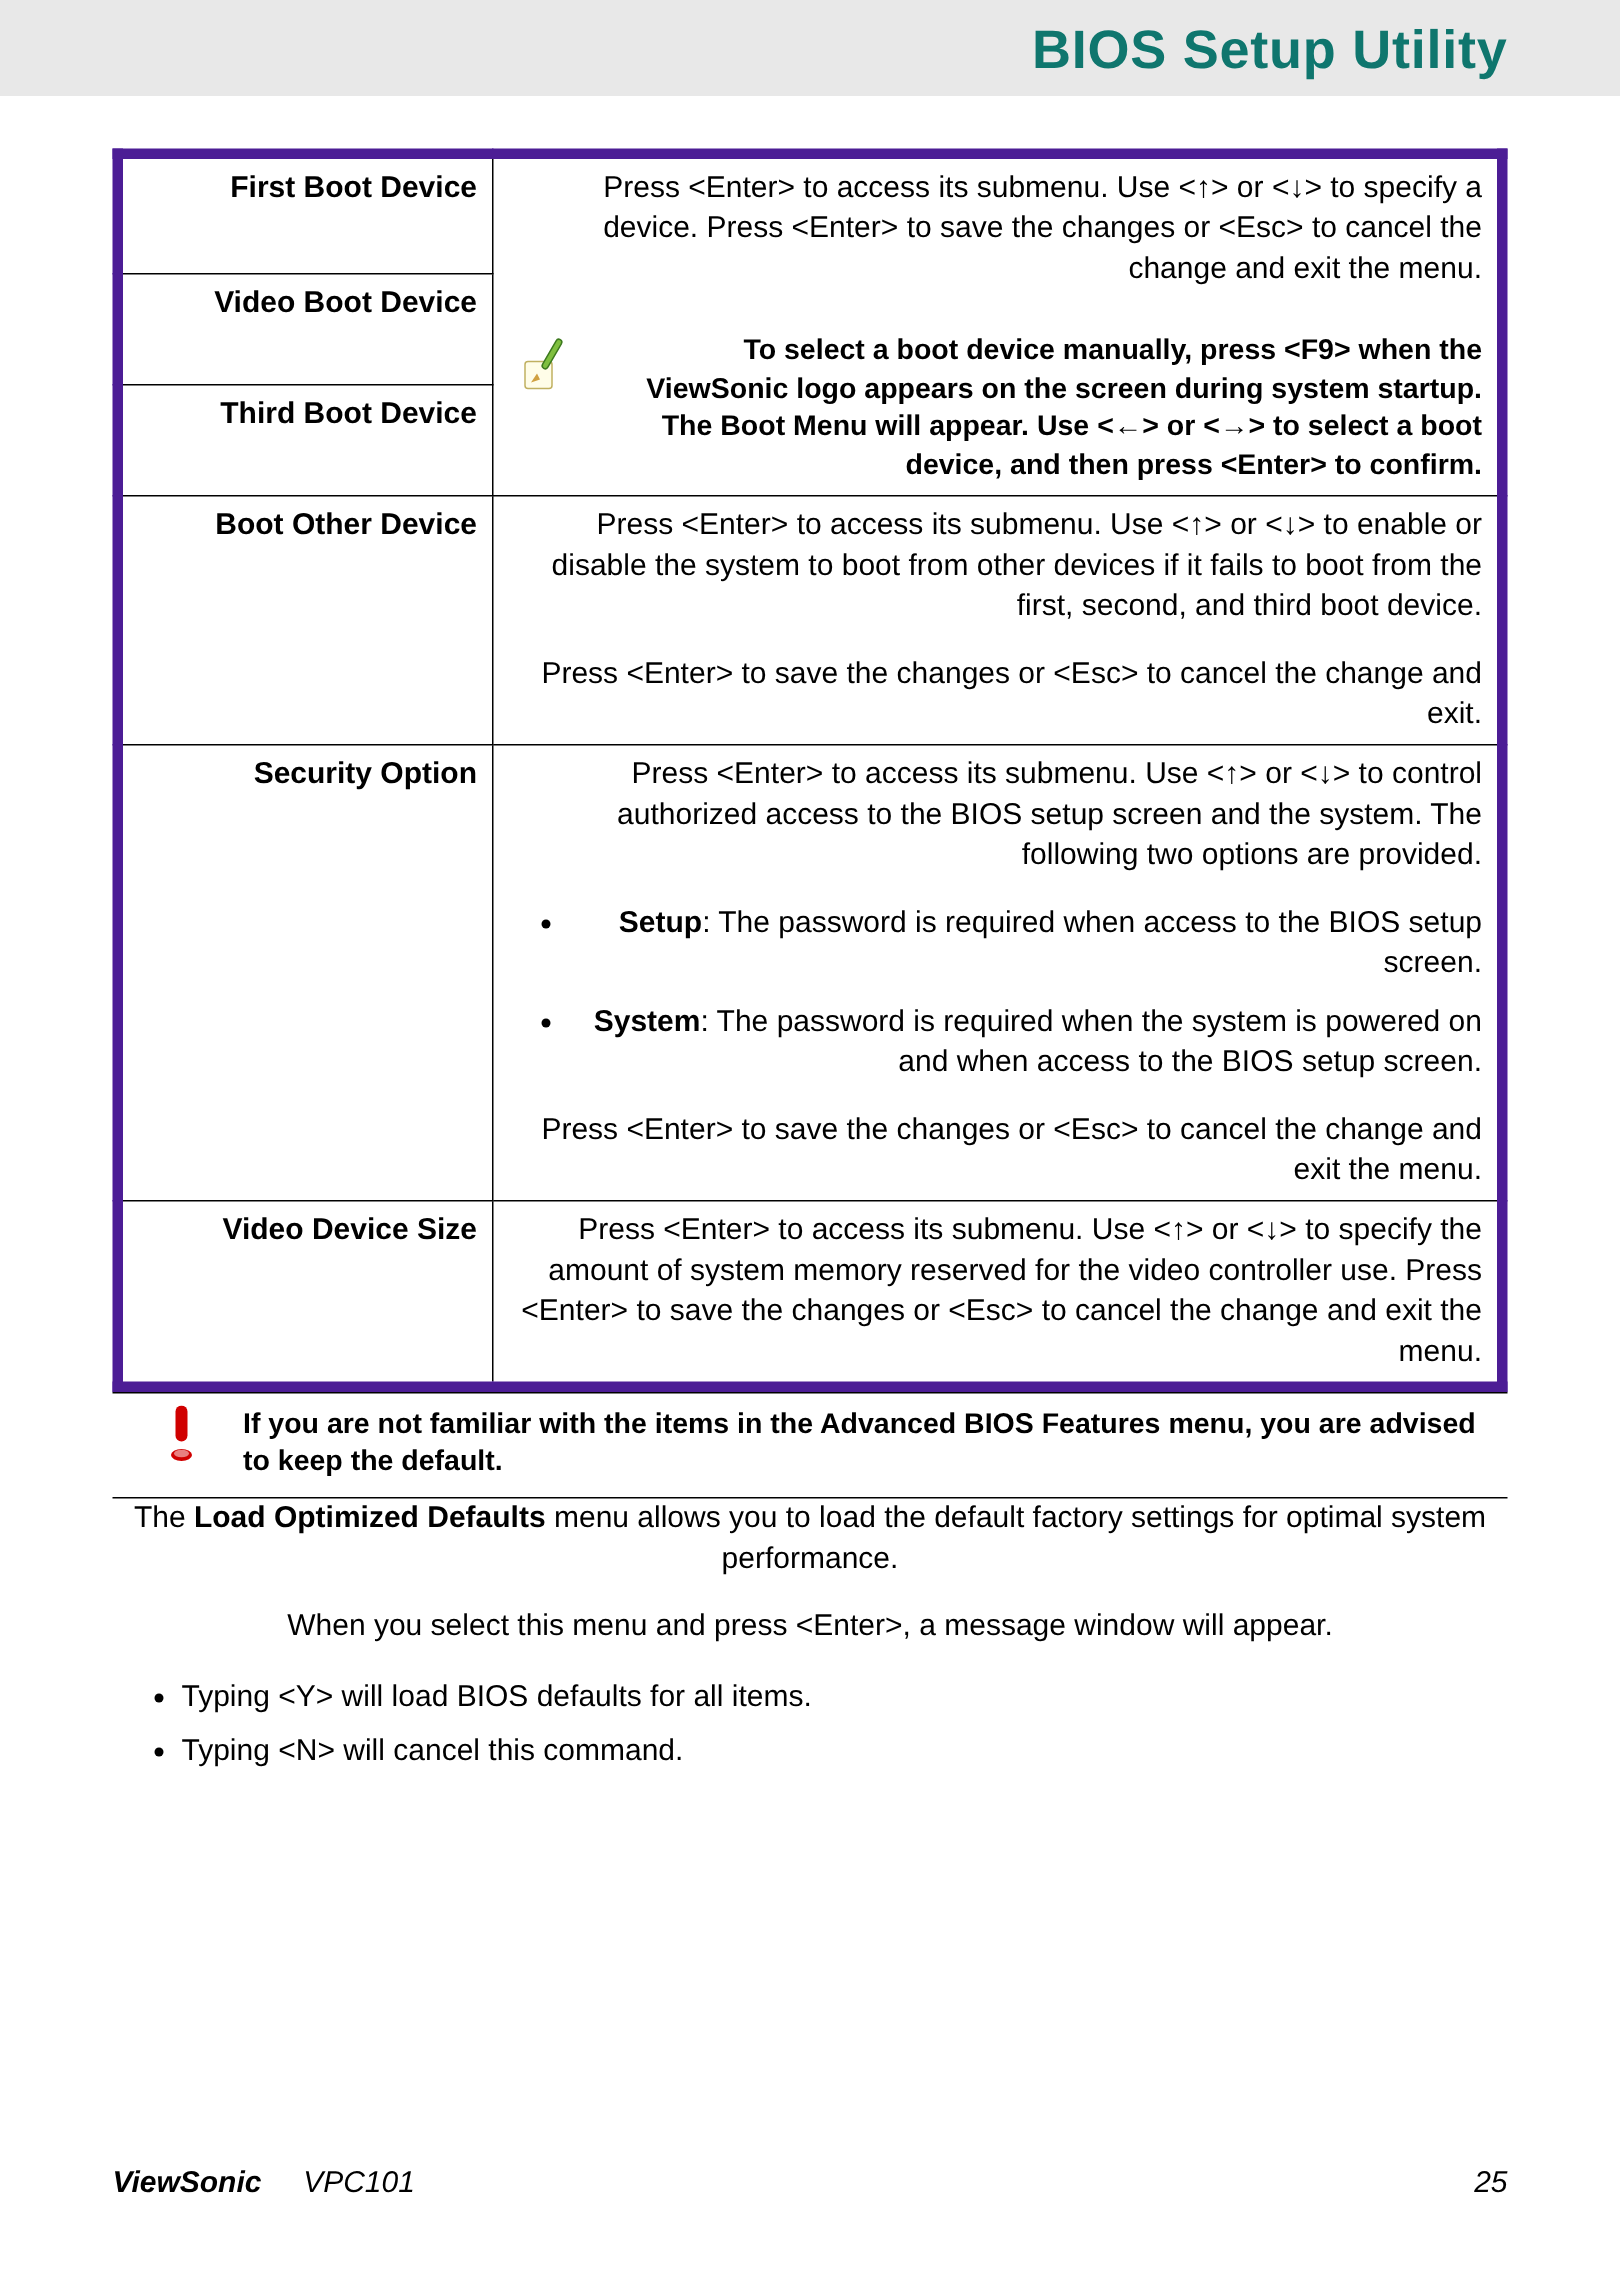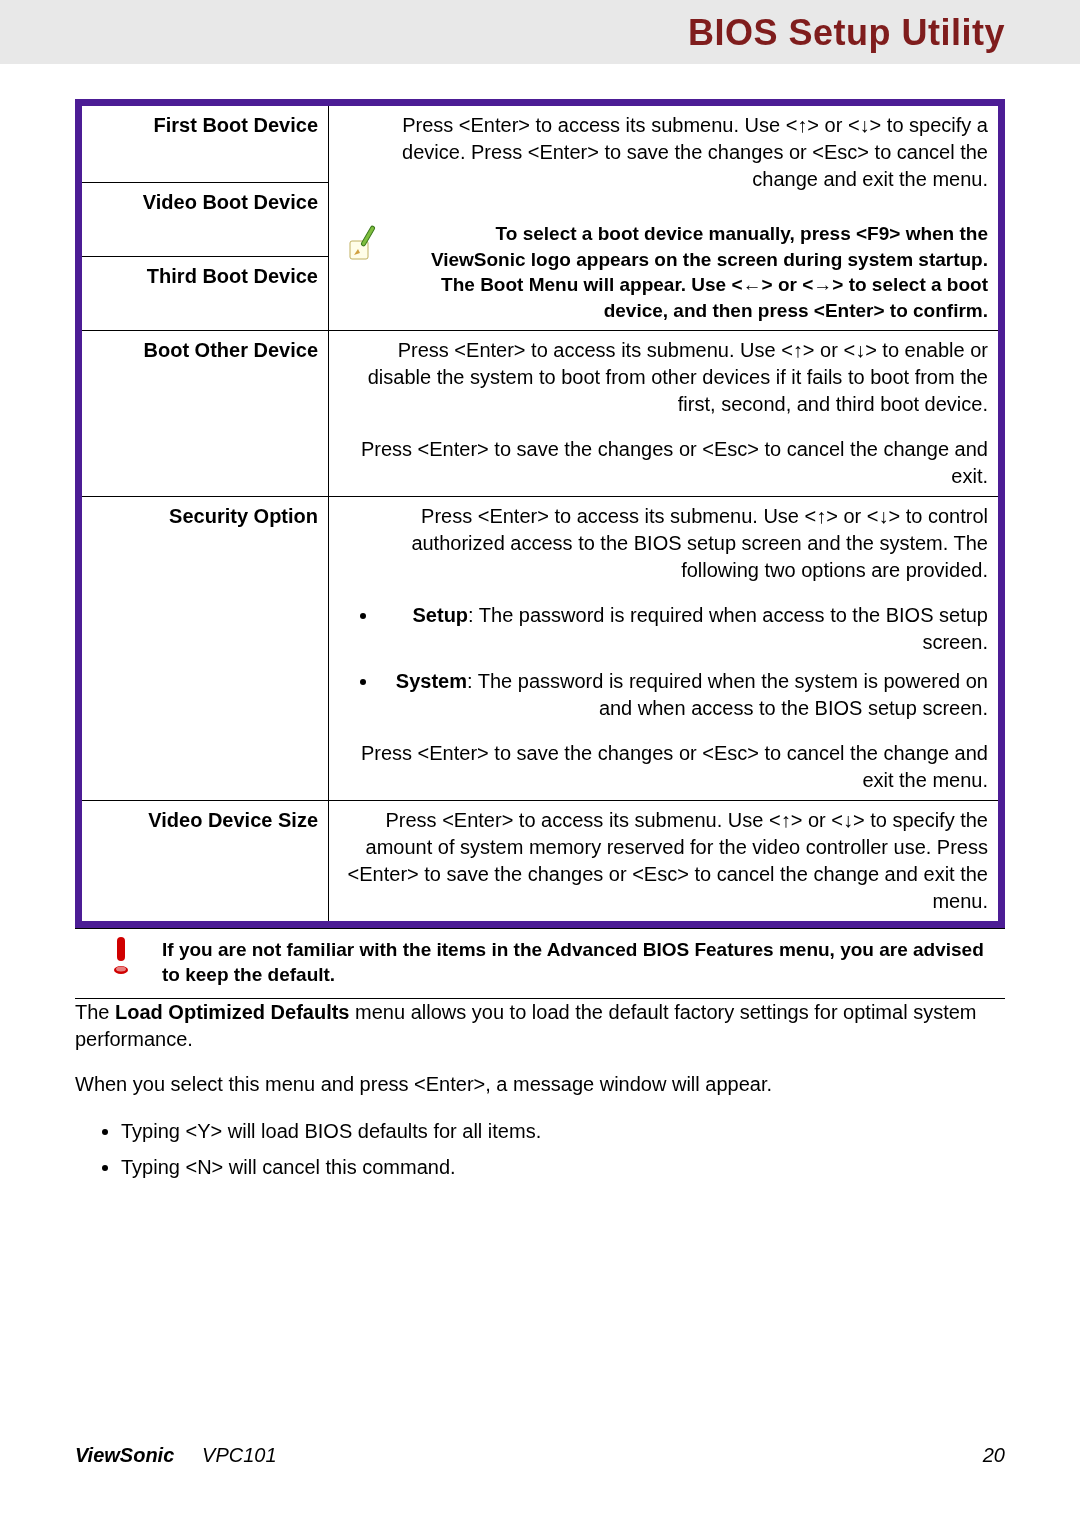--- a/index.html
+++ b/index.html
@@ -15,21 +15,21 @@
   .header-bar {
     background: #e8e8e8;
     height: 64px;
     width: 100%;
     position: relative;
   }
   .header-title {
     position: absolute;
     right: 75px;
     top: 12px;
-    color: #7f1d1d;
+    color: #0f766e;
     font-weight: 900;
     font-size: 36px;
     font-family: Arial, Helvetica, sans-serif;
     letter-spacing: 0.5px;
   }
   .content {
     padding: 35px 75px 0 75px;
   }
   table.main {
     width: 100%;
@@ -91,20 +91,21 @@
   .section-header {
     font-weight: bold;
     font-size: 25px;
     margin-top: 28px;
     margin-bottom: 20px;
   }
   .body-text {
     font-size: 20px;
     line-height: 1.35;
     margin-bottom: 18px;
+    text-align: center;
   }
   ul.body-list {
     padding-left: 46px;
     font-size: 20px;
     line-height: 1.5;
   }
   ul.body-list li { margin-bottom: 6px; }
   .footer {
     position: absolute;
     bottom: 60px;
@@ -199,14 +200,14 @@
   </ul>
 
 </div>
 
 <div class="footer">
   <span>
     <span class="brand">ViewSonic</span>
     <span>&nbsp;&nbsp;&nbsp;</span>
     <span>VPC101</span>
   </span>
-  <span>20</span>
+  <span>25</span>
 </div>
 
 </body></html>

